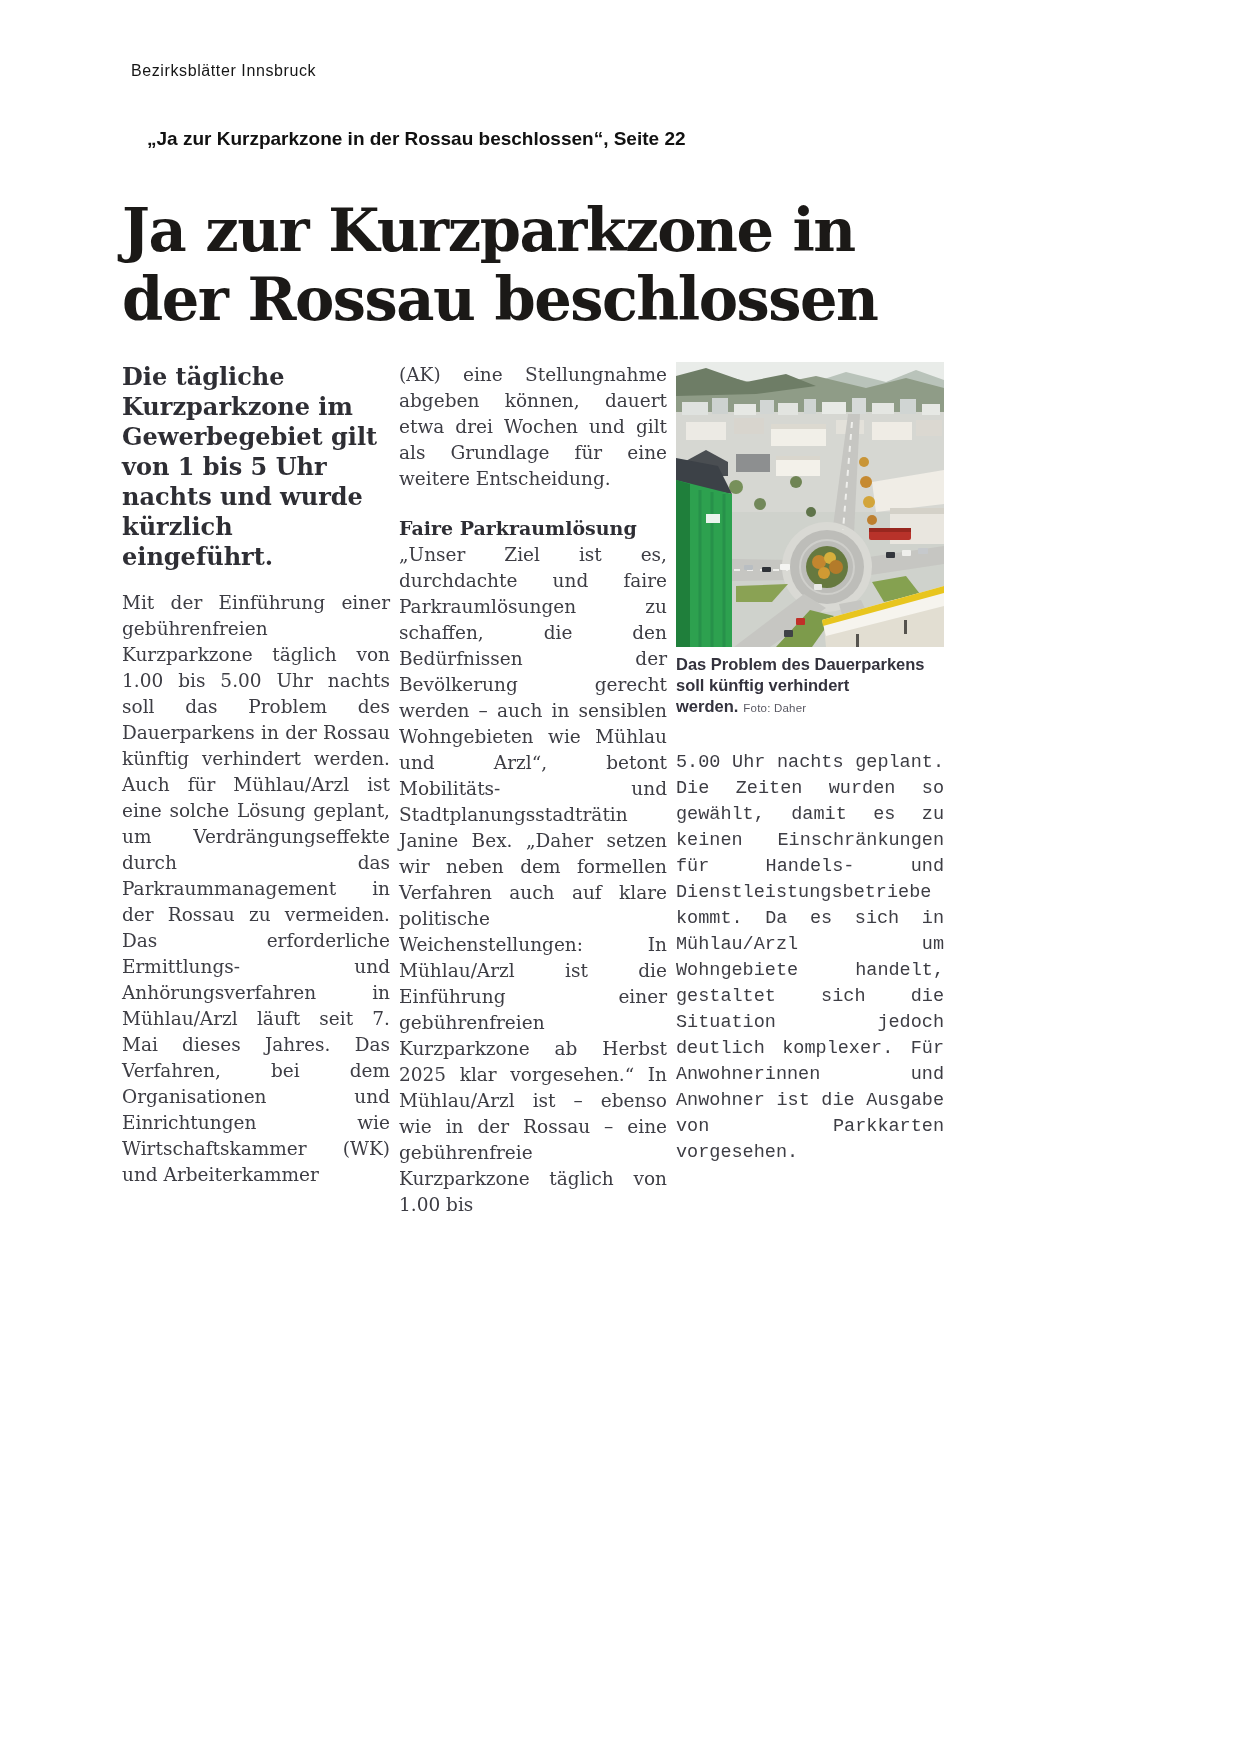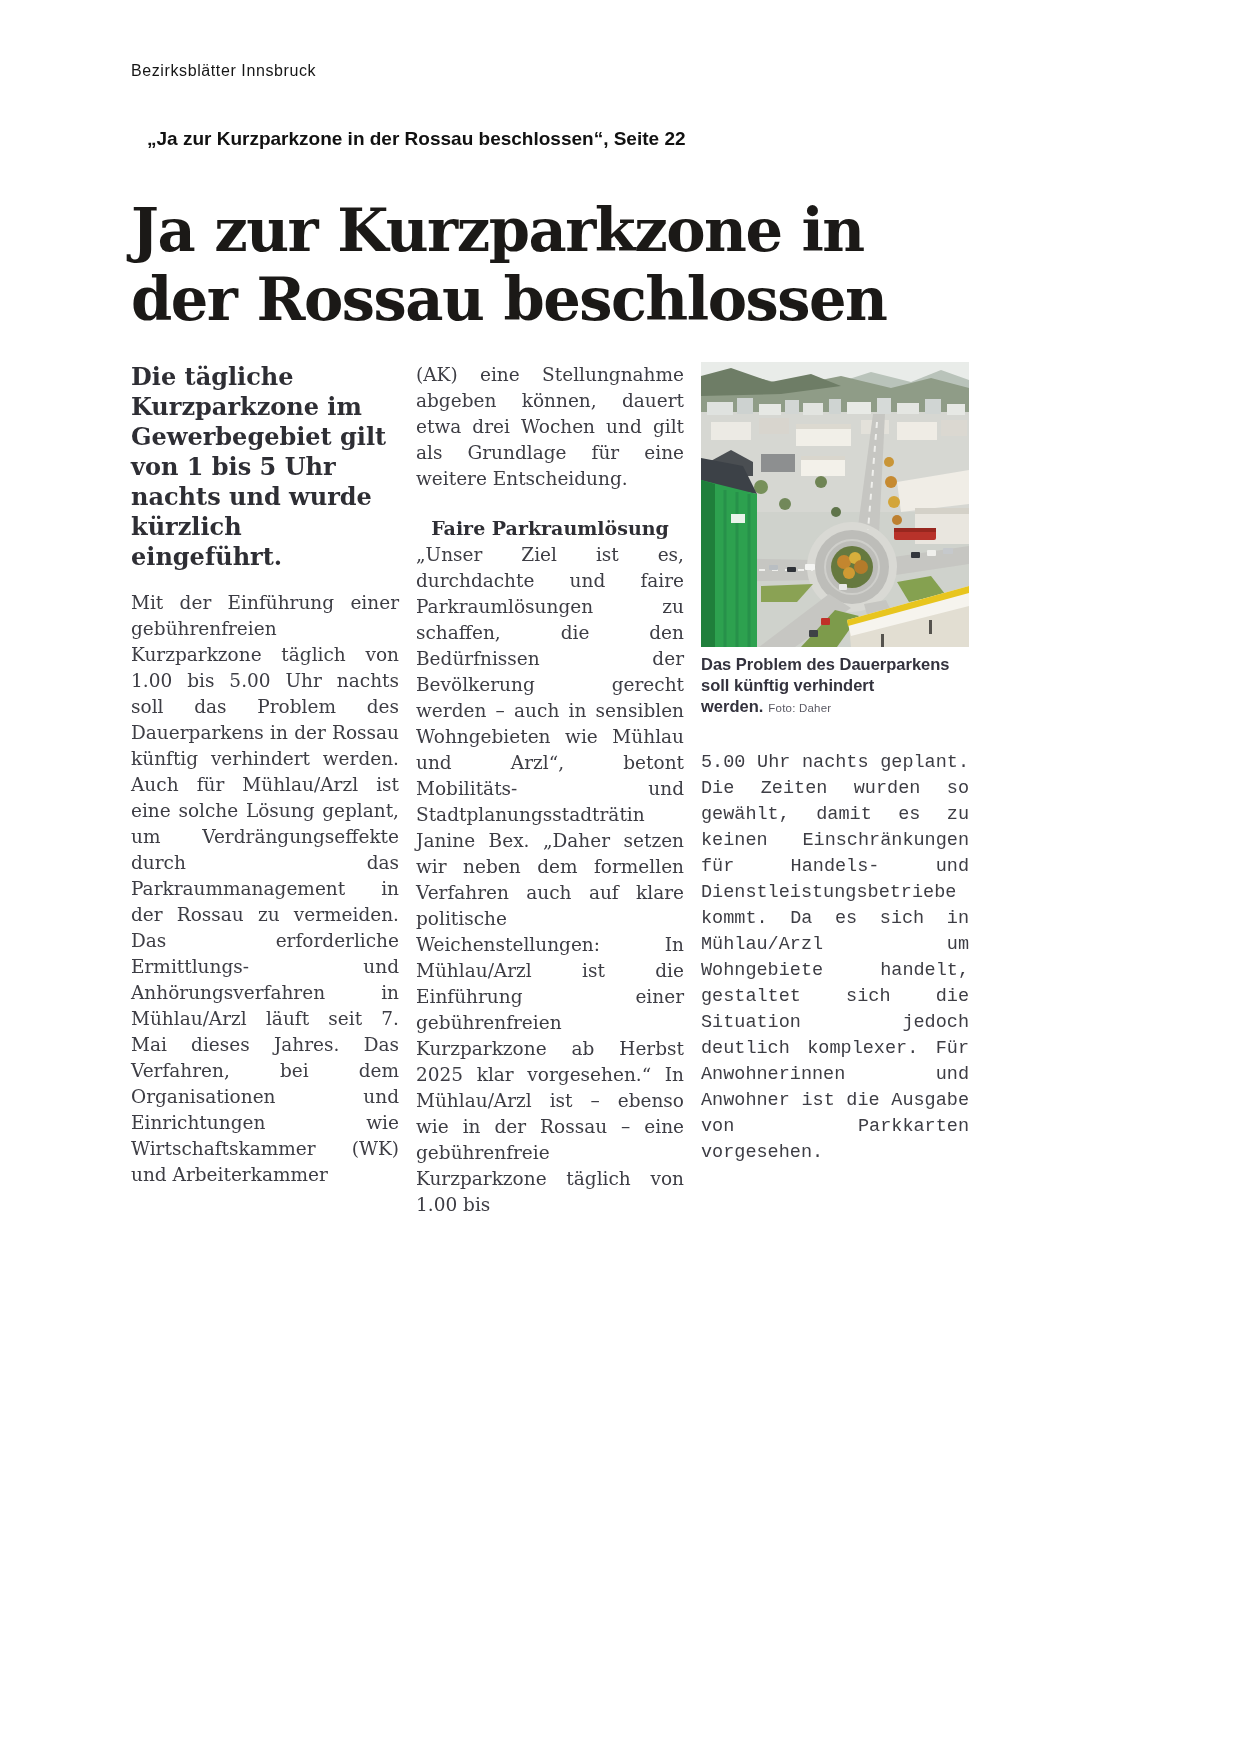--- a/index.html
+++ b/index.html
@@ -22,36 +22,36 @@
   .toc-line {
     position: absolute;
     left: 147px; top: 128px;
     font-family: "Liberation Sans", sans-serif;
     font-size: 19px;
     font-weight: bold;
     color: #111111;
   }
   .article {
     position: absolute;
-    left: 131px; top: 196px;
+    left: 122px; top: 196px;
     width: 840px;
   }
   .headline {
     margin: 0;
     font-family: "DejaVu Serif", serif;
     font-weight: bold;
     font-size: 59px;
     line-height: 69px;
     letter-spacing: -1.5px;
     color: #1b1917;
     word-spacing: 1px;
   }
   .columns {
     display: flex;
-    gap: 17px;
+    gap: 9px;
     margin-top: 28px;
   }
   .col {
     width: 268px;
     flex: 0 0 268px;
   }
   .body-text {
     margin: 0;
     font-size: 18.5px;
     line-height: 26px;
@@ -68,21 +68,20 @@
     color: #2e2e34;
     text-align: left;
     hyphens: auto;
   }
   .subhead {
     margin: 24px 0 2px 0;
     font-size: 19px;
     line-height: 24px;
     font-weight: bold;
     color: #2e2e34;
-    text-align: center;
   }
   .photo-frame {
     width: 268px;
     height: 285px;
     overflow: hidden;
     line-height: 0;
   }
   .caption {
     margin-top: 7px;
     font-family: "Liberation Sans", sans-serif;

